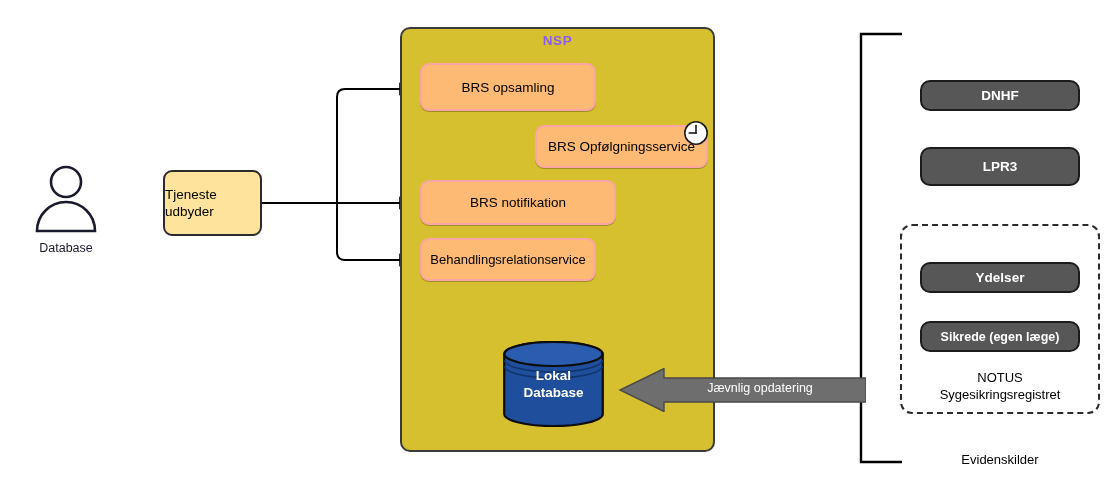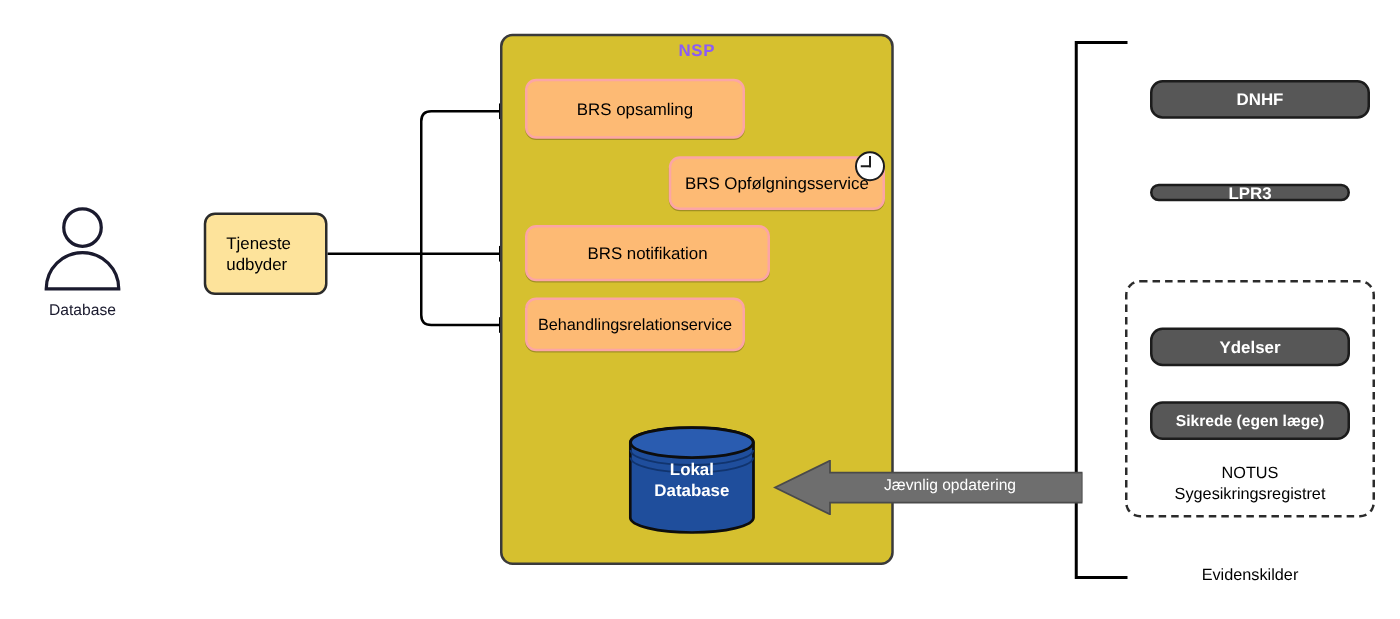--- a/index.html
+++ b/index.html
@@ -69,21 +69,20 @@
   
   #tjeneste-udbyder{
     left:163px; top:170px;
     width:99px; height:66px;
     background:#fde39b;
     border:2px solid #2b2b2b;
     border-radius:9px;
     font-size:13.5px;
     color:#000;
     justify-content:flex-start;
-    padding-left:16px;
     text-align:left;
     line-height:1.28;
   }
   
   #user-icon{
     position:absolute;
     left:35px; top:165px;
     width:62px; height:68px;
   }
   #user-label{
@@ -132,22 +131,22 @@
   }
   
   .src{
     background:#575757;
     border:2px solid #1c1c1c;
     border-radius:10px;
     color:#ffffff;
     font-size:13.5px;
     font-weight:bold;
   }
-  #src-dnhf{    left:920px; top:64px;  width:176px; height:31px; }
-  #src-lpr3{    left:920px; top:147px; width:160px; height:14px; }
+  #src-dnhf{    left:920px; top:80px;  width:160px; height:31px; }
+  #src-lpr3{    left:920px; top:147px; width:160px; height:39px; }
   #src-ydelser{ left:920px; top:262px; width:160px; height:31px; }
   #src-sikrede{ left:920px; top:321px; width:160px; height:31px; font-size:12.5px;}
   
   #notus-group{
     position:absolute;
     left:900px; top:224px;
     width:200px; height:190px;
     border:2px dashed #2b2b2b;
     border-radius:12px;
     box-sizing:border-box;

